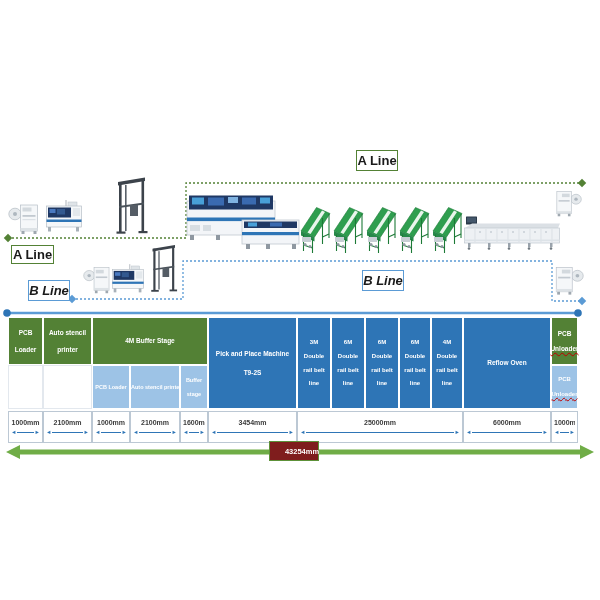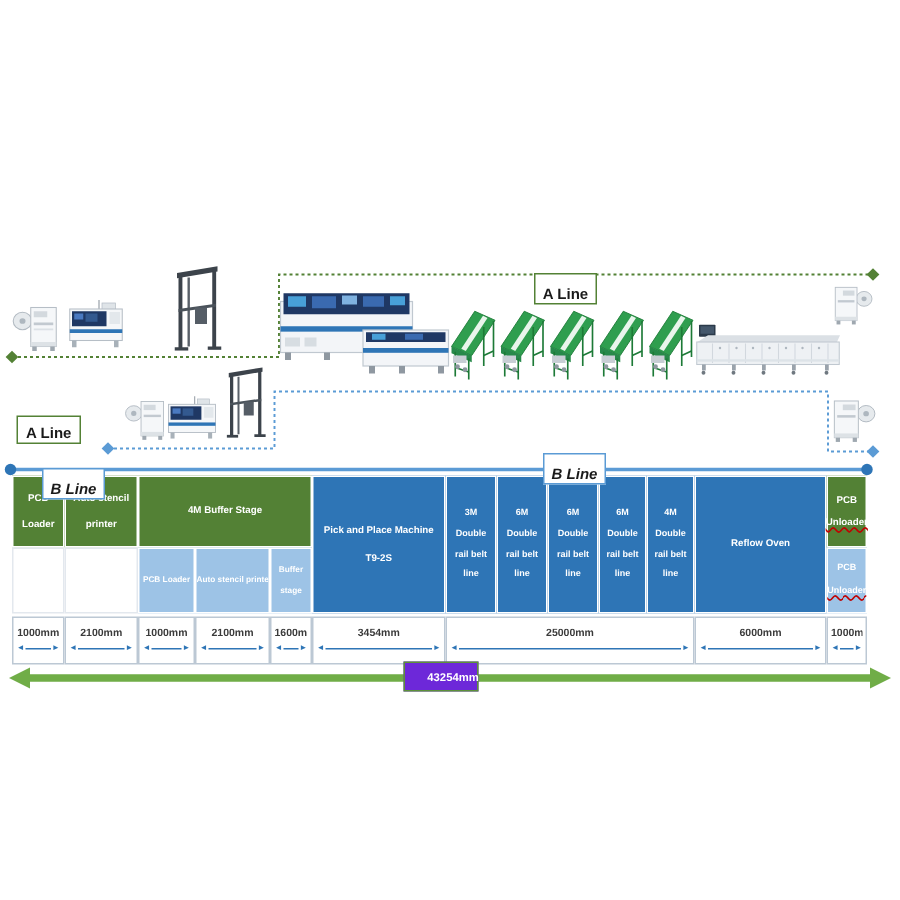--- a/index.html
+++ b/index.html
@@ -1,22 +1,22 @@
 <!DOCTYPE html>
 <html><head>
 <meta charset="utf-8">
 <style>
   html,body{margin:0;padding:0;background:#fff;}
   #canvas{position:relative;width:600px;height:600px;background:#fff;overflow:hidden;
           font-family:"Liberation Sans",sans-serif;}
   svg{display:block;}
   .abs{position:absolute;}
   
-  .linebox{position:absolute;background:#fff;display:flex;align-items:flex-end;justify-content:center;
-           font-size:10px;font-weight:bold;color:#1a1a1a;box-sizing:border-box;z-index:5;margin-top:32px;}
+  .linebox{position:absolute;background:#fff;display:flex;align-items:center;justify-content:center;
+           font-size:13px;font-weight:bold;color:#1a1a1a;box-sizing:border-box;z-index:5;}
   .linebox.green{border:1.5px solid #538135;}
   .linebox.blue{border:1.5px solid #5b9bd5;font-style:italic;}
   
   .cell{position:absolute;box-sizing:border-box;border:1px solid #ffffff;color:#fff;font-weight:bold;
         display:flex;flex-direction:column;align-items:center;justify-content:center;text-align:center;
         z-index:3;line-height:1.1;}
   .green-bg{background:#538135;font-size:6.5px;}
   .dblue-bg{background:#2e75b6;font-size:6.5px;}
   .lblue-bg{background:#9dc3e6;font-size:5.5px;}
   .white-bg{background:#ffffff;border:1px solid #e3e8ee;}
@@ -26,21 +26,21 @@
   .wavy{text-decoration:underline;text-decoration-style:wavy;text-decoration-color:#c00000;
         text-decoration-thickness:1px;text-underline-offset:1px;}
   
   .dim{position:absolute;box-sizing:border-box;border:1px solid #bcc8d4;background:#fff;
        color:#3b3b3b;font-weight:bold;font-size:7px;display:flex;flex-direction:column;
        align-items:stretch;justify-content:space-evenly;padding:2px 2px;z-index:3;text-align:center;}
   .dim-label{display:block;white-space:nowrap;overflow:hidden;}
   .dim-arrow{display:flex;align-items:center;color:#2e75b6;font-size:5.5px;line-height:1;}
   .dim-arrow .bar{flex:1;height:1px;background:#2e75b6;margin:0 1px;}
   
-  #total-label{position:absolute;left:269px;top:441px;width:50px;height:20px;background:#6d28d9;
+  #total-label{position:absolute;left:269px;top:441px;width:50px;height:20px;background:#7f1d1d;
                border:1px solid #5d9139;box-sizing:border-box;color:#fff;font-weight:bold;font-size:7.5px;
                display:flex;align-items:center;justify-content:center;z-index:6;padding-left:16px;}
   .machine{position:absolute;z-index:2;}
 </style>
 </head>
 <body>
 
 <div id="canvas">
 
   <svg class="abs" width="600" height="600" style="left:0;top:0;z-index:1;">

